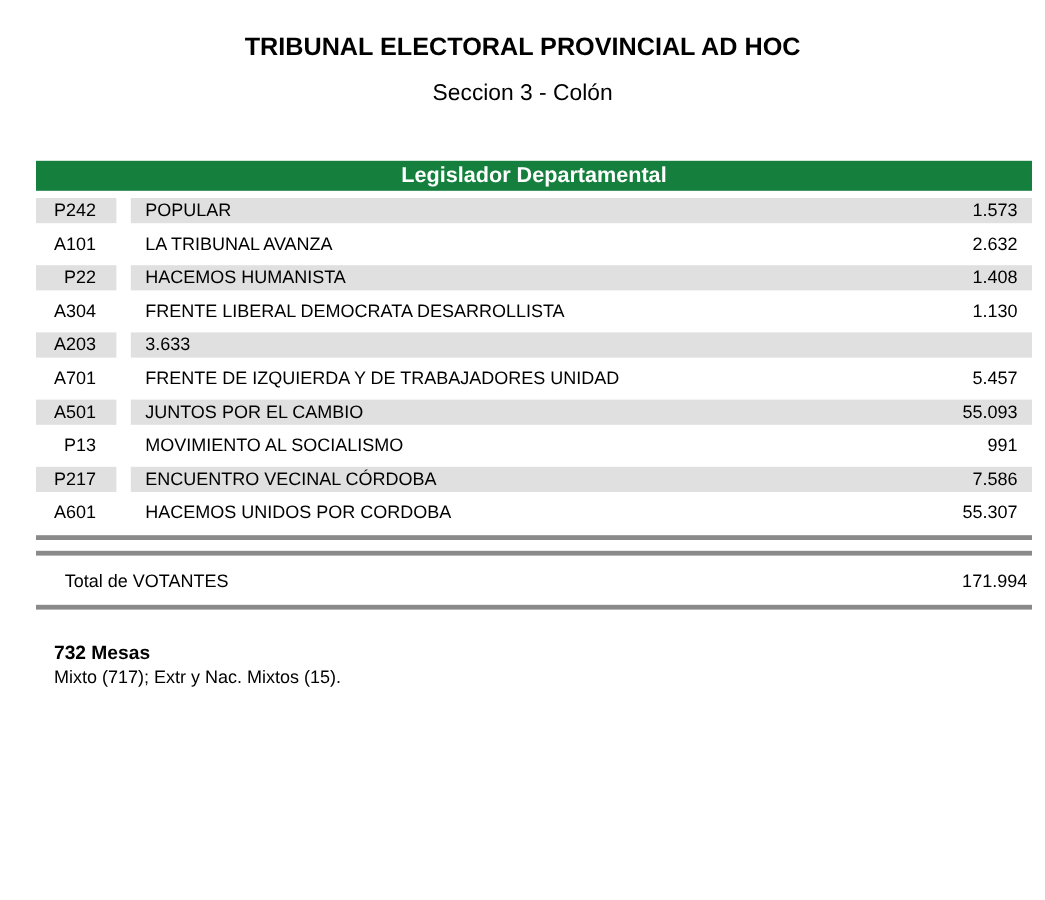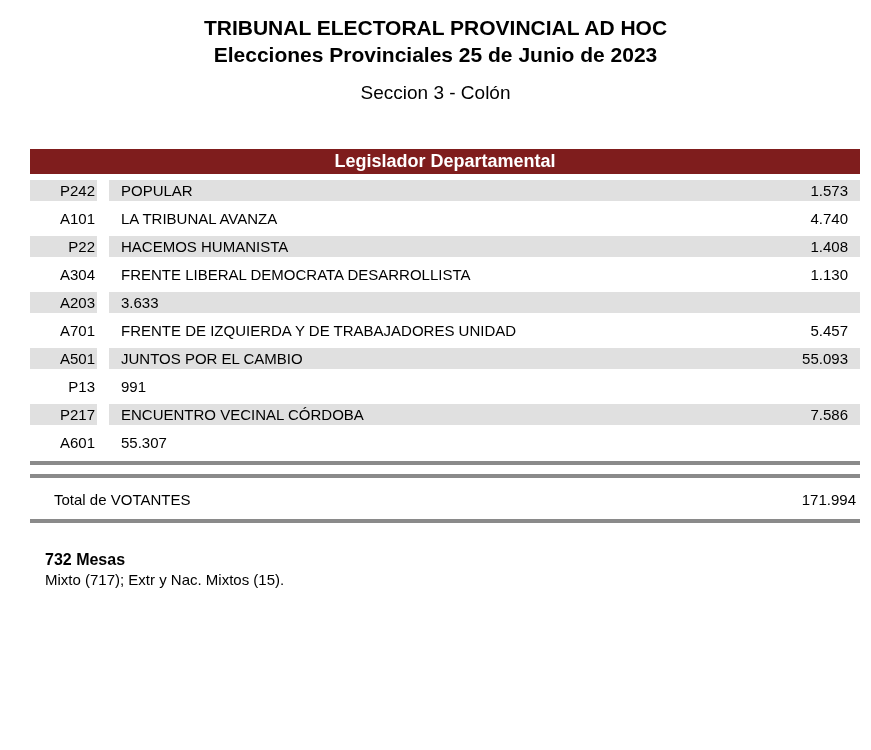--- a/index.html
+++ b/index.html
@@ -6,51 +6,51 @@
   .page {
     position: relative;
     width: 871px;
     height: 750px;
     background: #ffffff;
     overflow: hidden;
     font-family: "Liberation Sans", sans-serif;
     color: #000000;
   }
   
-  .titles { padding-top: 14px; text-align: center; }
+  .titles { padding-top: 26px; text-align: center; }
   .title-main {
     font-size: 21px; font-weight: bold; line-height: 27px; margin: 0;
   }
   .subtitle {
     font-size: 19px; font-weight: normal; line-height: 24px; margin: 13px 0 0 0;
   }
   
   .content { margin: 44px 11px 0 30px; width: 830px; }
   
   .banner {
     height: 25px; line-height: 25px;
-    background: #7f1d1d; color: #ffffff;
+    background: #15803d; color: #ffffff;
     font-size: 18px; font-weight: bold; text-align: center;
   }
   
   .col-headers {
     display: flex; margin-top: 13px; height: 22px; line-height: 22px;
     font-size: 16px; font-weight: bold;
   }
   .col-num  { width: 67px; text-align: right; padding-right: 3px; box-sizing: border-box; }
   .col-gap  { width: 12px; flex: 0 0 12px; }
   .col-main { flex: 1; display: flex; justify-content: space-between;
               padding: 0 4px; box-sizing: border-box; }
   
   .rows { margin-top: 6px; }
   .row {
     display: flex; height: 21px; line-height: 21px;
     font-size: 15px; margin-bottom: 7px;
   }
-  .cell-num  { width: 67px; text-align: right; padding-right: 2px; box-sizing: border-box; }
+  .cell-num  { width: 67px; text-align: right; padding-right: 17px; box-sizing: border-box; }
   .cell-main { flex: 1; display: flex; justify-content: space-between;
                padding: 0 12px; box-sizing: border-box; }
   .row.striped .cell-num,
   .row.striped .cell-main { background: #e0e0e0; }
   
   .rule { height: 4px; background: #8a8a8a; border: 0; margin: 8px 0 0 0; }
   .rule.r2 { margin-top: 9px; }
   .rule.r3 { margin-top: 6px; }
   
   .totals { margin-top: 8px; }
@@ -64,21 +64,20 @@
   .mesas  { font-size: 16px; font-weight: bold; line-height: 20px; }
   .mesas-detail { font-size: 15px; font-weight: normal; line-height: 20px; }
 </style>
 </head>
 <body>
 
 <div class="page">
 
   <div class="titles">
     <div class="title-main">TRIBUNAL ELECTORAL PROVINCIAL AD HOC</div>
-    <div class="title-main">Elecciones Provinciales 25 de Junio de 2023</div>
     <div class="subtitle">Seccion 3 - Colón</div>
   </div>
 
   <div class="content">
 
     <div class="banner">Legislador Departamental</div>
 
 
     <div class="rows">
       <div class="row striped">
@@ -87,21 +86,21 @@
         <div class="cell-main">
           <span>POPULAR</span>
           <span>1.573</span>
         </div>
       </div>
       <div class="row">
         <div class="cell-num">A101</div>
         <div class="col-gap"></div>
         <div class="cell-main">
           <span>LA TRIBUNAL AVANZA</span>
-          <span>4.740</span>
+          <span>2.632</span>
         </div>
       </div>
       <div class="row striped">
         <div class="cell-num">P22</div>
         <div class="col-gap"></div>
         <div class="cell-main">
           <span>HACEMOS HUMANISTA</span>
           <span>1.408</span>
         </div>
       </div>
@@ -133,35 +132,37 @@
         <div class="col-gap"></div>
         <div class="cell-main">
           <span>JUNTOS POR EL CAMBIO</span>
           <span>55.093</span>
         </div>
       </div>
       <div class="row">
         <div class="cell-num">P13</div>
         <div class="col-gap"></div>
         <div class="cell-main">
+          <span>MOVIMIENTO AL SOCIALISMO</span>
           <span>991</span>
         </div>
       </div>
       <div class="row striped">
         <div class="cell-num">P217</div>
         <div class="col-gap"></div>
         <div class="cell-main">
           <span>ENCUENTRO VECINAL CÓRDOBA</span>
           <span>7.586</span>
         </div>
       </div>
       <div class="row">
         <div class="cell-num">A601</div>
         <div class="col-gap"></div>
         <div class="cell-main">
+          <span>HACEMOS UNIDOS POR CORDOBA</span>
           <span>55.307</span>
         </div>
       </div>
     </div>
 
     <div class="rule r1"></div>
 
 
     <div class="rule r2"></div>
 

